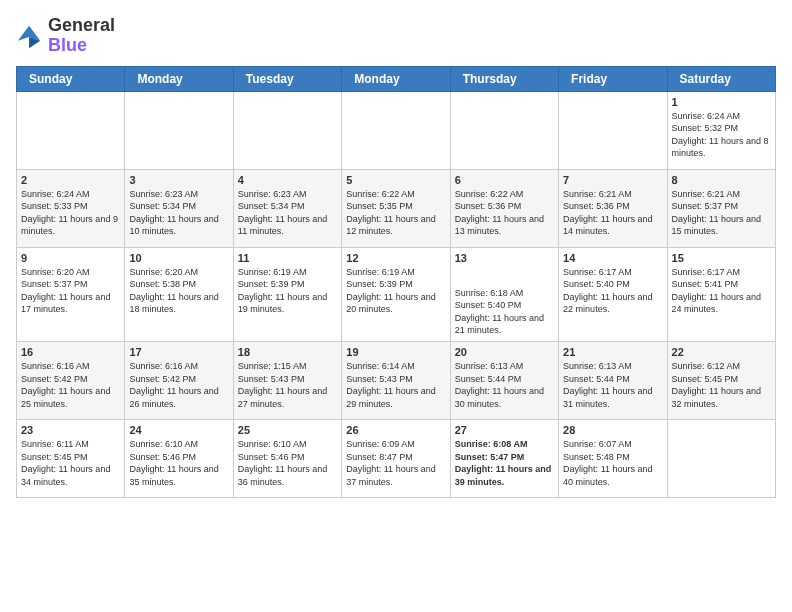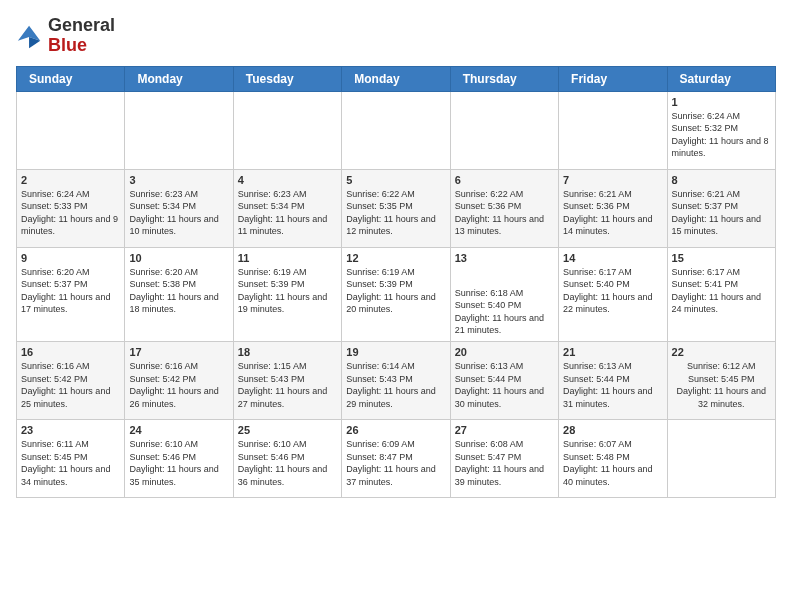--- a/index.html
+++ b/index.html
@@ -90,21 +90,21 @@
 
 <div class="page">
   <div class="header">
     <div class="logo">
       <svg class="logo-icon" viewBox="0 0 30 30">
         <polygon points="14,4 26,20 14,16 2,20" fill="#3a7bbf"></polygon>
         <polygon points="14,16 26,20 14,28" fill="#1a5a9f"></polygon>
       </svg>
       <div>
         <div style="font-size:18px;font-weight:bold;color:#333;line-height:1.1">General</div>
-        <div style="font-size:18px;font-weight:bold;color:#b91c1c;line-height:1.1">Blue</div>
+        <div style="font-size:18px;font-weight:bold;color:#8b5cf6;line-height:1.1">Blue</div>
       </div>
     </div>
     <div class="title-block">
       <div class="main-title"></div>
       <div class="subtitle"></div>
     </div>
   </div>
 
   <table>
     <thead>
@@ -253,21 +253,21 @@
 Daylight: 11 hours and 30 minutes.</div>
           </td>
           <td>
             <span class="day-num">21</span>
             <div class="day-info" style="white-space: pre-line;">Sunrise: 6:13 AM
 Sunset: 5:44 PM
 Daylight: 11 hours and 31 minutes.</div>
           </td>
           <td>
             <span class="day-num">22</span>
-            <div class="day-info" style="white-space: pre-line; text-align: center;">Sunrise: 6:12 AM
+            <div class="day-info" style="white-space: pre-line;">Sunrise: 6:12 AM
 Sunset: 5:45 PM
 Daylight: 11 hours and 32 minutes.</div>
           </td>
         </tr>
         <tr>
           <td>
             <span class="day-num">23</span>
             <div class="day-info" style="white-space: pre-line;">Sunrise: 6:11 AM
 Sunset: 5:45 PM
 Daylight: 11 hours and 34 minutes.</div>
@@ -285,21 +285,21 @@
 Daylight: 11 hours and 36 minutes.</div>
           </td>
           <td>
             <span class="day-num">26</span>
             <div class="day-info" style="white-space: pre-line;">Sunrise: 6:09 AM
 Sunset: 8:47 PM
 Daylight: 11 hours and 37 minutes.</div>
           </td>
           <td>
             <span class="day-num">27</span>
-            <div class="day-info" style="white-space: pre-line;">Sunrise: 6:08 AM
+            <div class="day-info" style="white-space: pre-line; font-weight: bold;">Sunrise: 6:08 AM
 Sunset: 5:47 PM
 Daylight: 11 hours and 39 minutes.</div>
           </td>
           <td>
             <span class="day-num">28</span>
             <div class="day-info" style="white-space: pre-line;">Sunrise: 6:07 AM
 Sunset: 5:48 PM
 Daylight: 11 hours and 40 minutes.</div>
           </td>
           <td class="empty-cell"></td>

